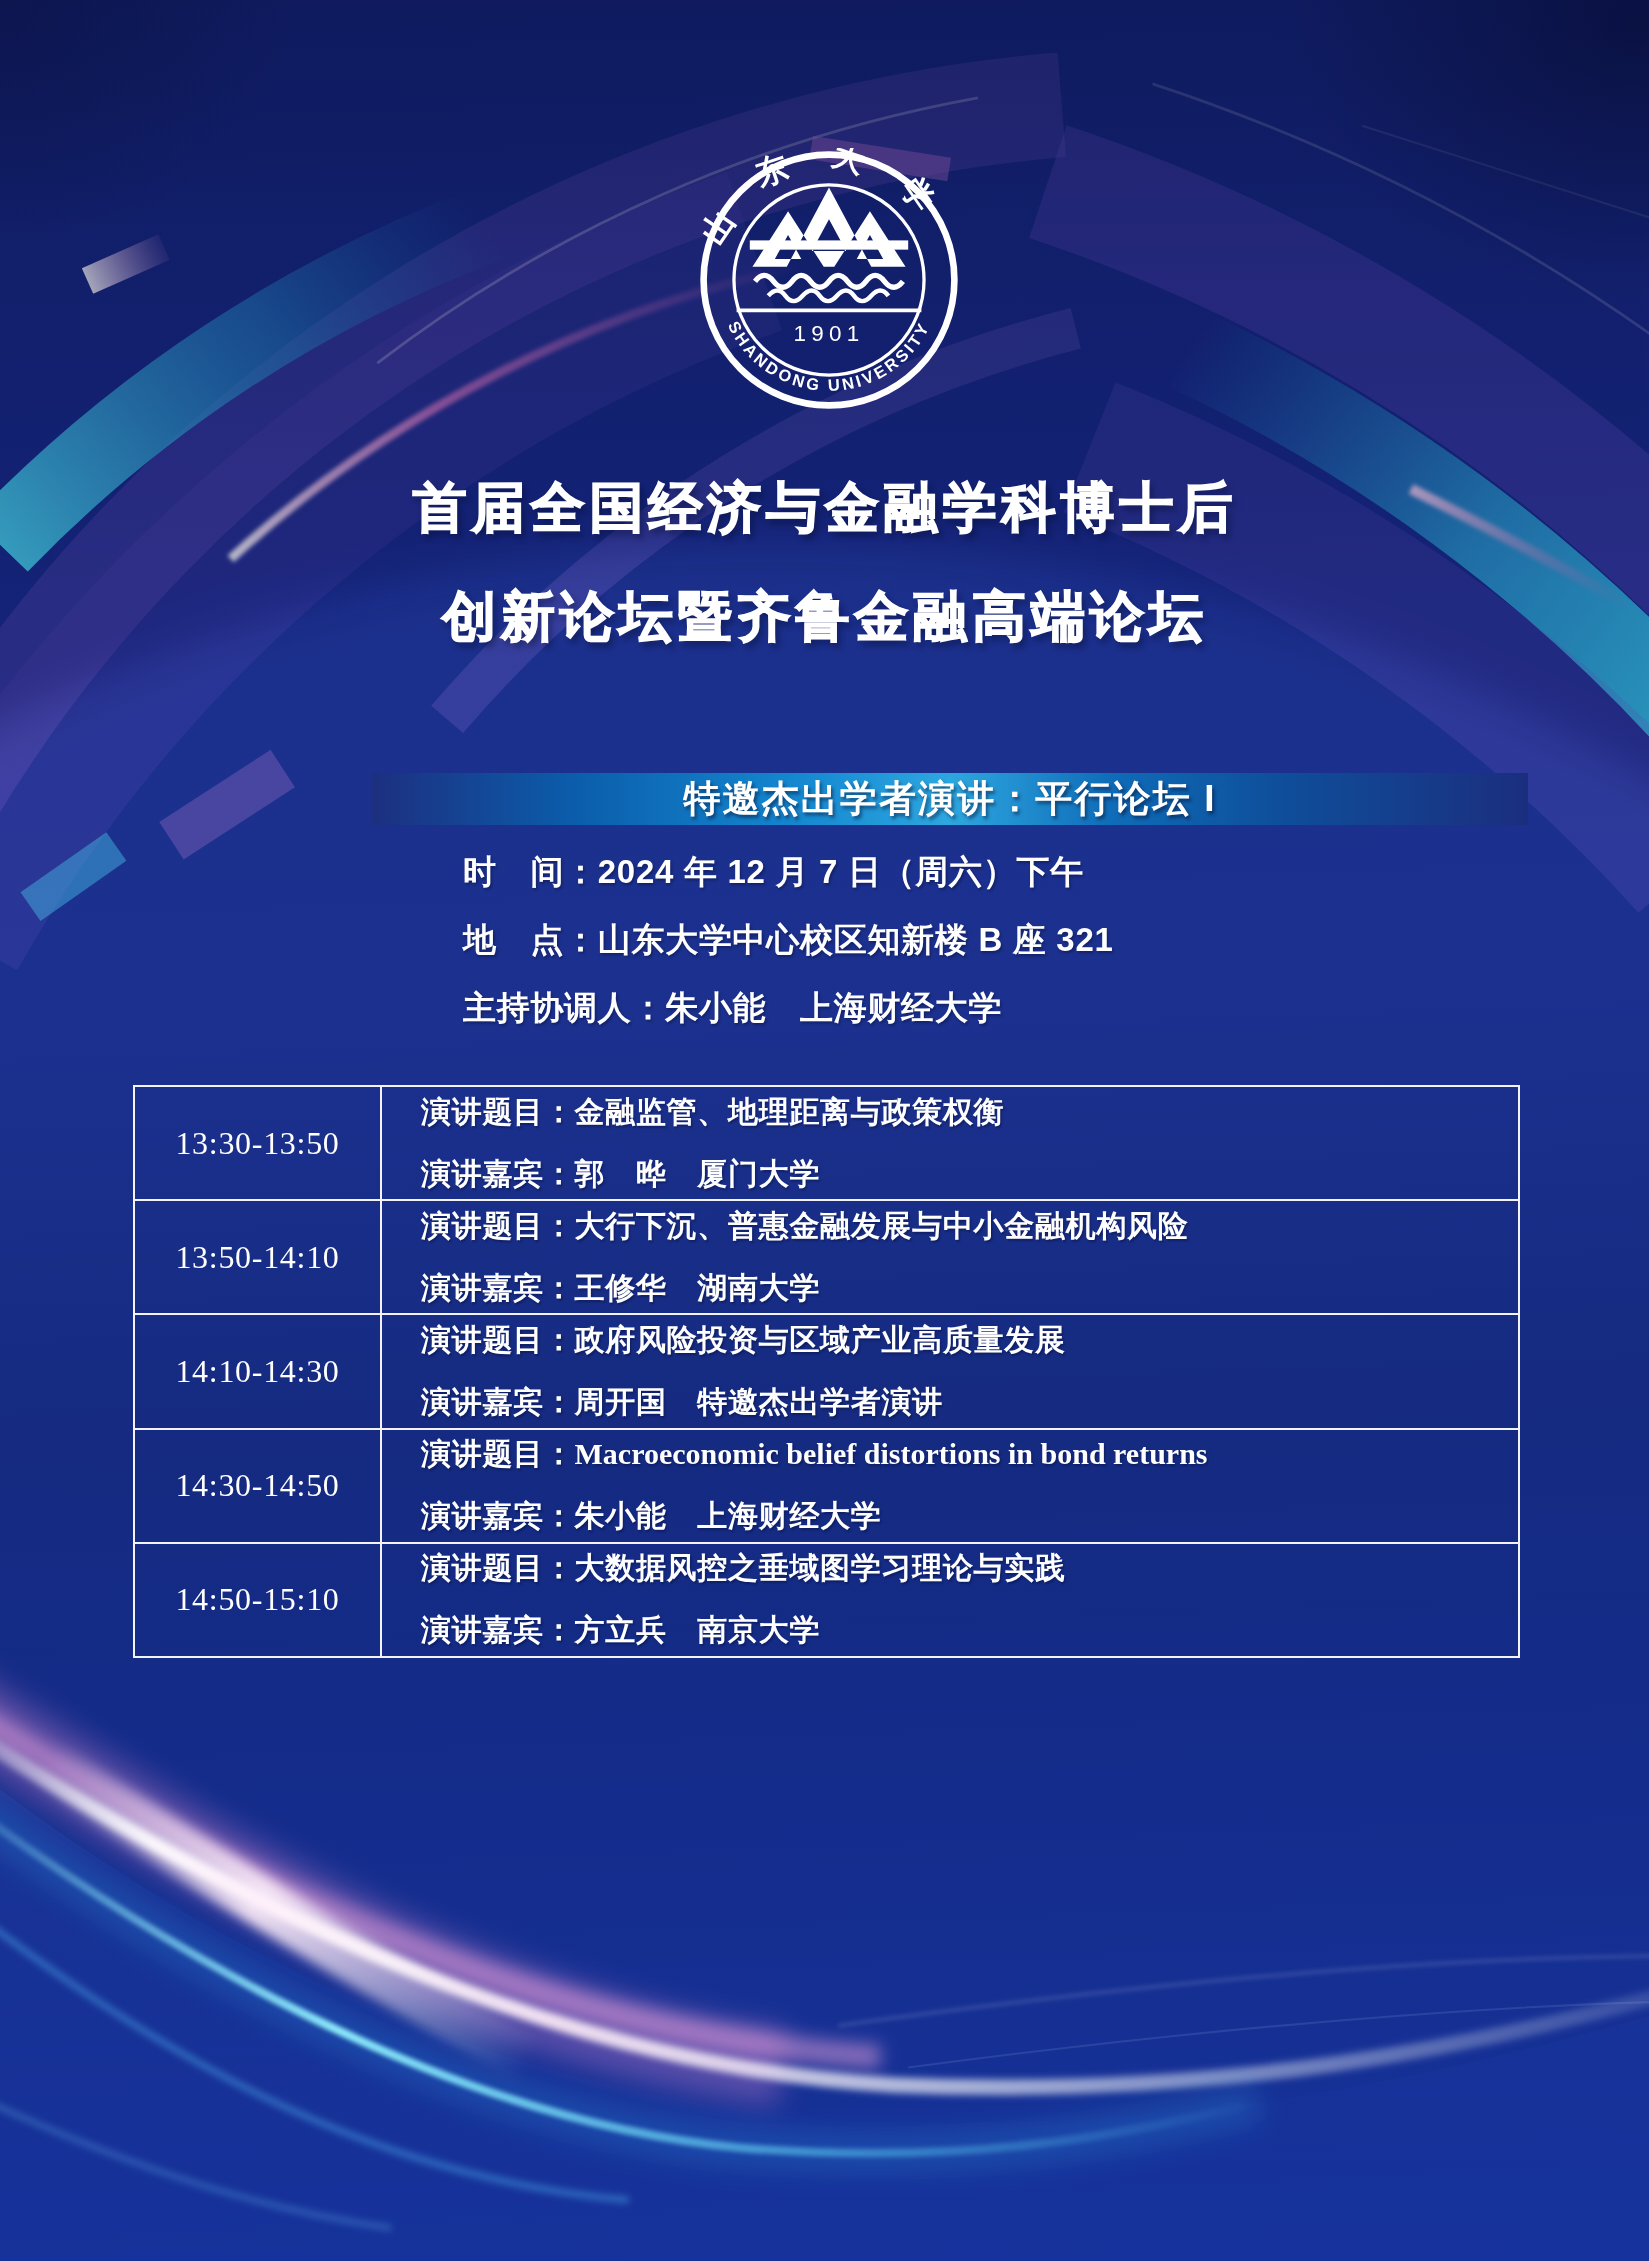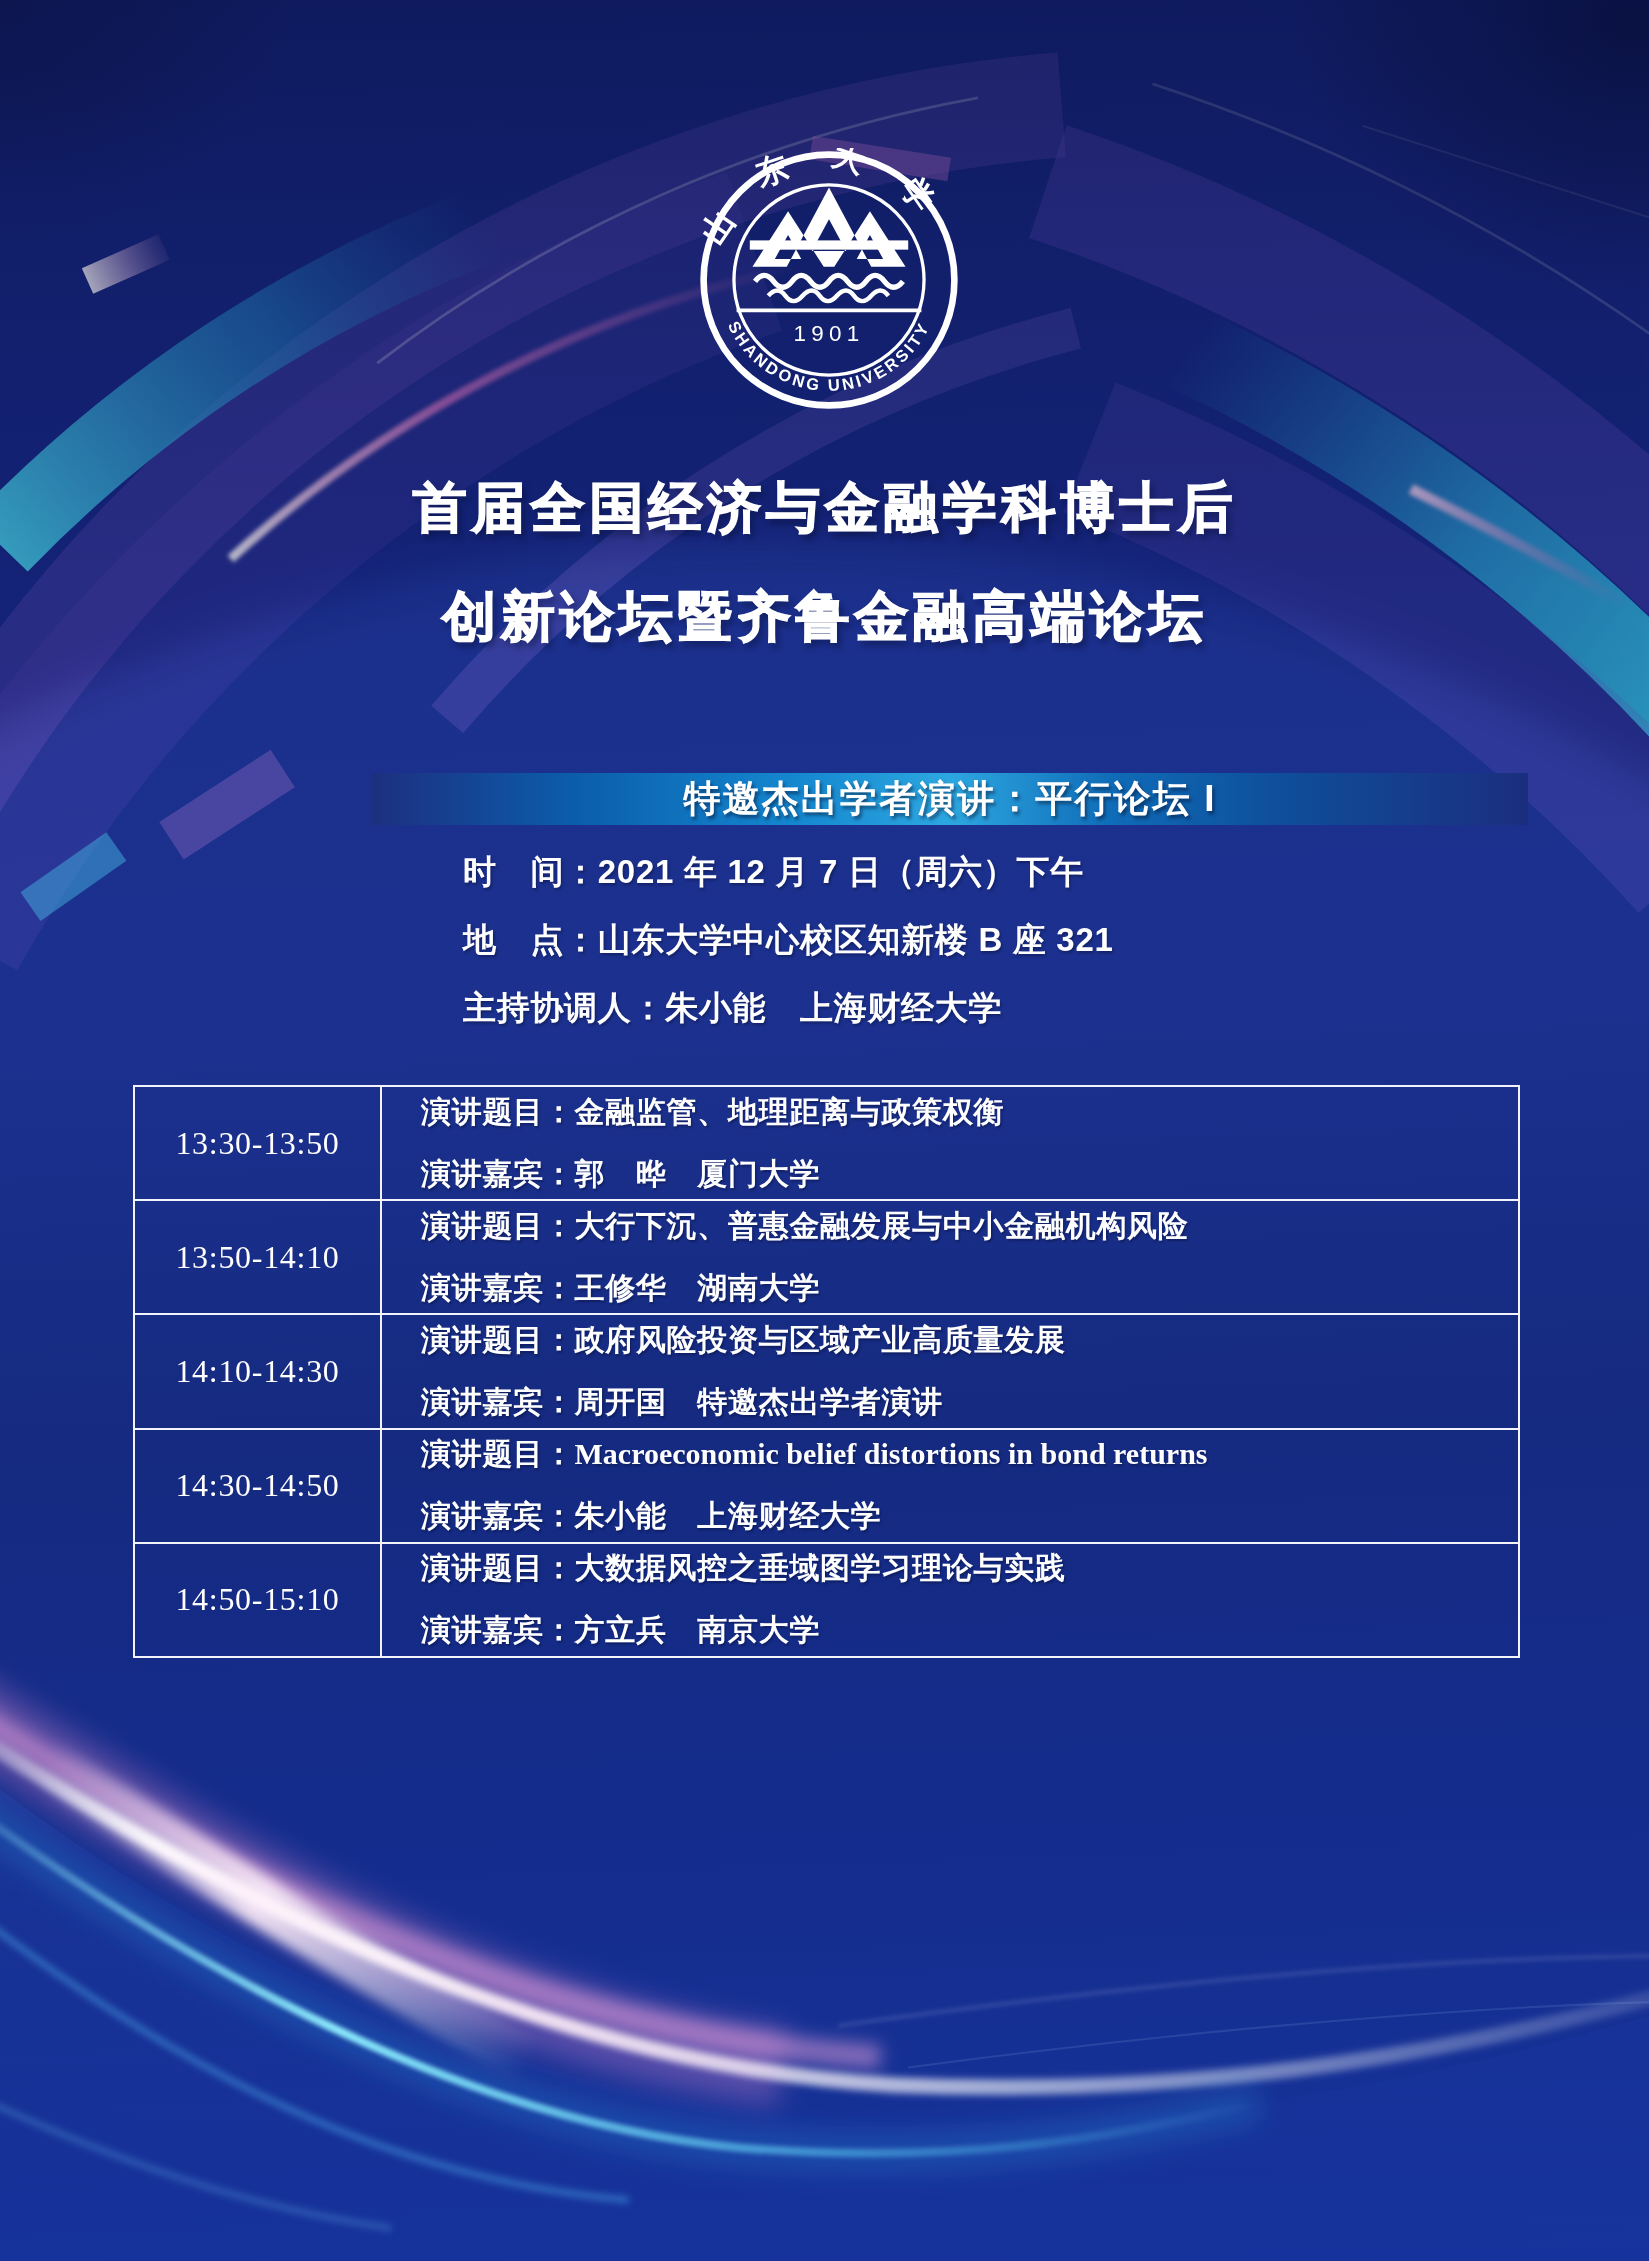--- a/index.html
+++ b/index.html
@@ -210,21 +210,21 @@
     <div>创新论坛暨齐鲁金融高端论坛</div>
   </div>
 
   <div class="banner">
     <div class="txt">特邀杰出学者演讲：平行论坛 I</div>
   </div>
 
   <div class="info">
     <div class="line">
       <span class="lab">时　间：</span>
-        <span>2021 年 12 月 7 日（周六）下午</span>
+        <span>2024 年 12 月 7 日（周六）下午</span>
     </div>
     <div class="line">
       <span class="lab">地　点：</span>
         <span>山东大学中心校区知新楼 B 座 321</span>
     </div>
     <div class="line">
       <span class="lab">主持协调人：</span>
         <span>朱小能　上海财经大学</span>
     </div>
   </div>

